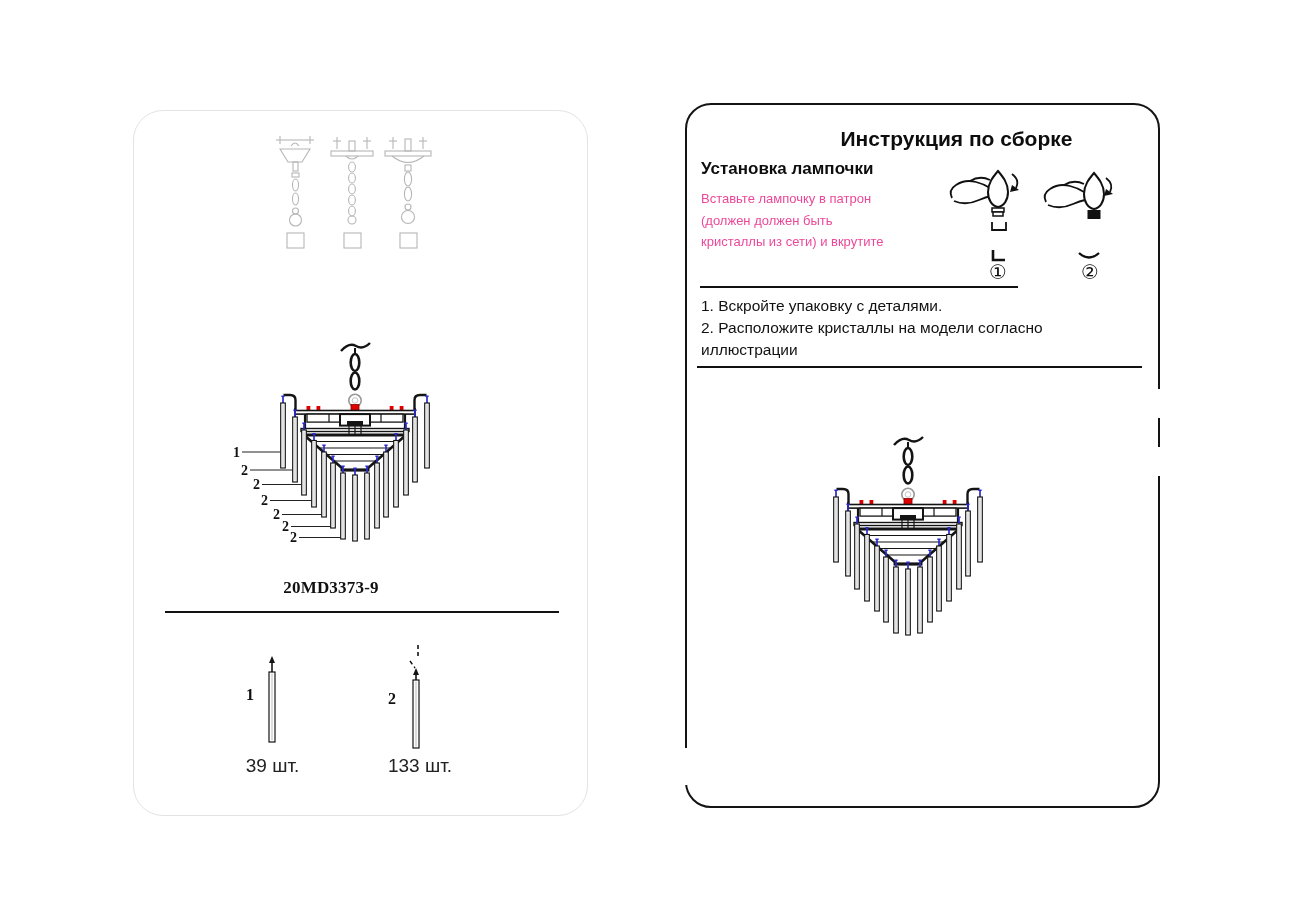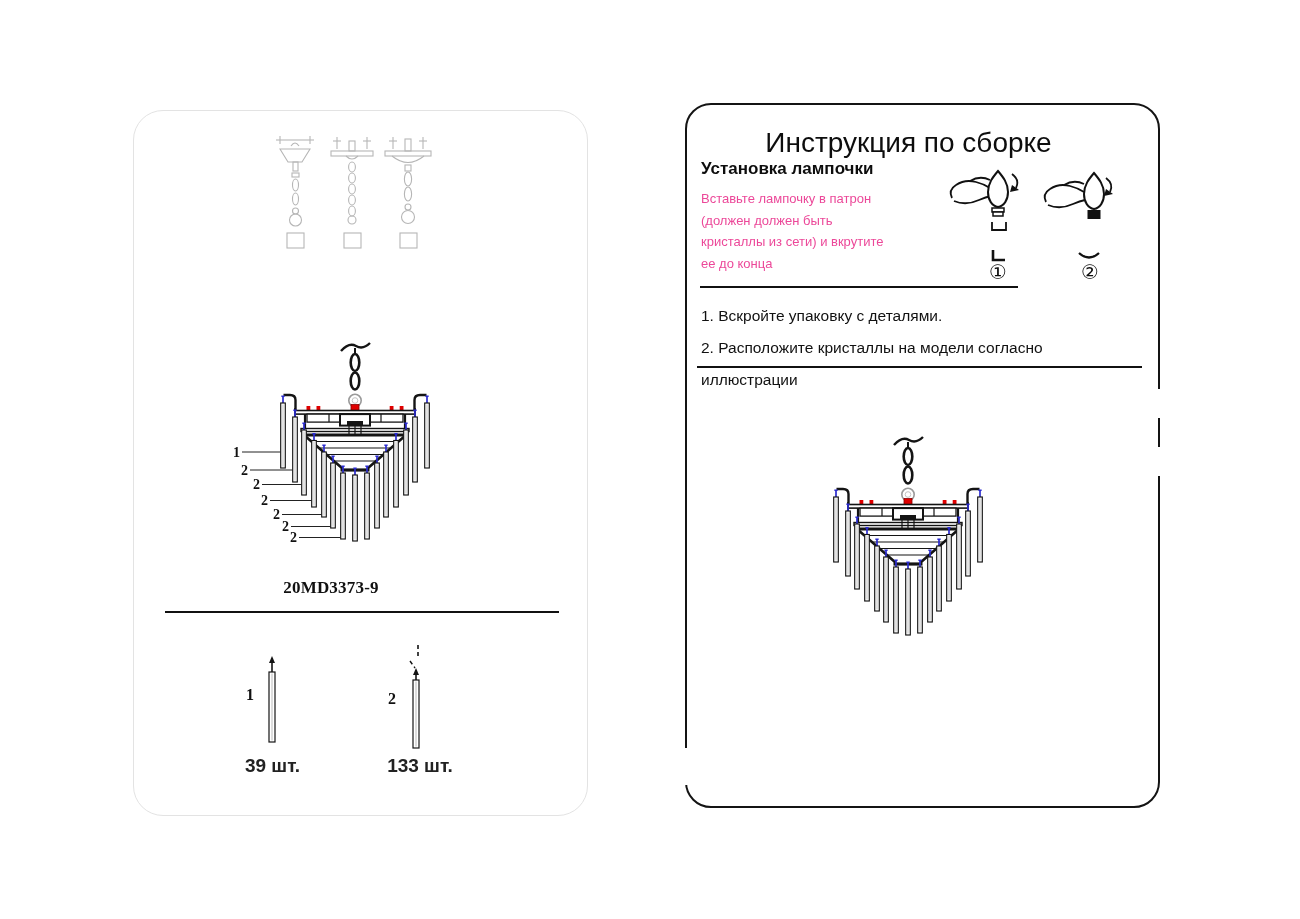--- a/index.html
+++ b/index.html
@@ -26,41 +26,41 @@
 
   
   .model-number {
     left:133px; top:578px; width:396px; text-align:center;
     font-family:"Liberation Serif","DejaVu Serif",serif;
     font-weight:bold; font-size:17px; color:#111; letter-spacing:0.2px;
   }
   .sep-line { background:#111; }
 
   .rp-title {
-    left:679px; top:127px; width:459px; text-align:center;
-    font-weight:normal; font-size:28px; color:#0d0d0d;
+    left:727px; top:127px; width:459px; text-align:center;
+    font-weight:bold; font-size:21px; color:#0d0d0d;
   }
   .rp-subtitle {
     left:701px; top:159px; font-weight:bold; font-size:17px; color:#0d0d0d;
   }
   .rp-body { left:701px; top:188px; width:255px; }
   .rp-body div { font-size:13px; line-height:21.5px; color:#ec4899; }
   .rp-steps { left:701px; top:295px; width:445px; }
-  .rp-steps div { font-size:15.5px; line-height:22px; color:#111;margin-top:10px; }
+  .rp-steps div { font-size:15.5px; line-height:22px; color:#111; }
 
   .fig-num {
     width:26px; text-align:center; font-size:20px; color:#0d0d0d;
     font-family:"DejaVu Sans",sans-serif;
   }
 
   .part-label {
     font-family:"Liberation Serif","DejaVu Serif",serif;
     font-weight:bold; font-size:16px; color:#111;
   }
-  .part-qty { text-align:center; font-size:19px; color:#222;font-weight:bold; }
+  .part-qty { text-align:center; font-size:19px; color:#222; }
 
   svg { display:block; overflow:visible; }
   text.tier-label {
     font-family:"Liberation Serif","DejaVu Serif",serif;
     font-weight:bold; font-size:14px; fill:#111;
   }
 </style>
 </head>
 <body>
 
@@ -329,21 +329,20 @@
   <div class="abs border-gap" style="left:1155px; top:447px; width:12px; height:29px"></div>
   <div class="abs border-gap" style="left:679px; top:748px; width:12px; height:37px"></div>
 
   <div class="abs rp-title">Инструкция по сборке</div>
   <div class="abs rp-subtitle">Установка лампочки</div>
 
   <div class="abs rp-body">
     <div>Вставьте лампочку в патрон</div>
     <div>(должен должен быть</div>
     <div>кристаллы из сети) и вкрутите</div>
-    <div>ее до конца</div>
   </div>
 
   <svg class="abs" style="left:946px; top:168px" width="82" height="66" viewBox="0 0 82 66">
     <g fill="none" stroke="#111" stroke-width="1.8">
       <path d="M6 30 Q2 22 10 17 Q19 11 30 14 Q38 16 44 20"></path>
       <path d="M8 33 Q20 38 33 32 Q40 29 45 28"></path>
       <path d="M24 13 Q34 7 44 12"></path>
       <path d="M66 6 Q74 12 70 20"></path>
     </g>
     <polygon points="66,17 73,22 64,24" fill="#111"></polygon>

